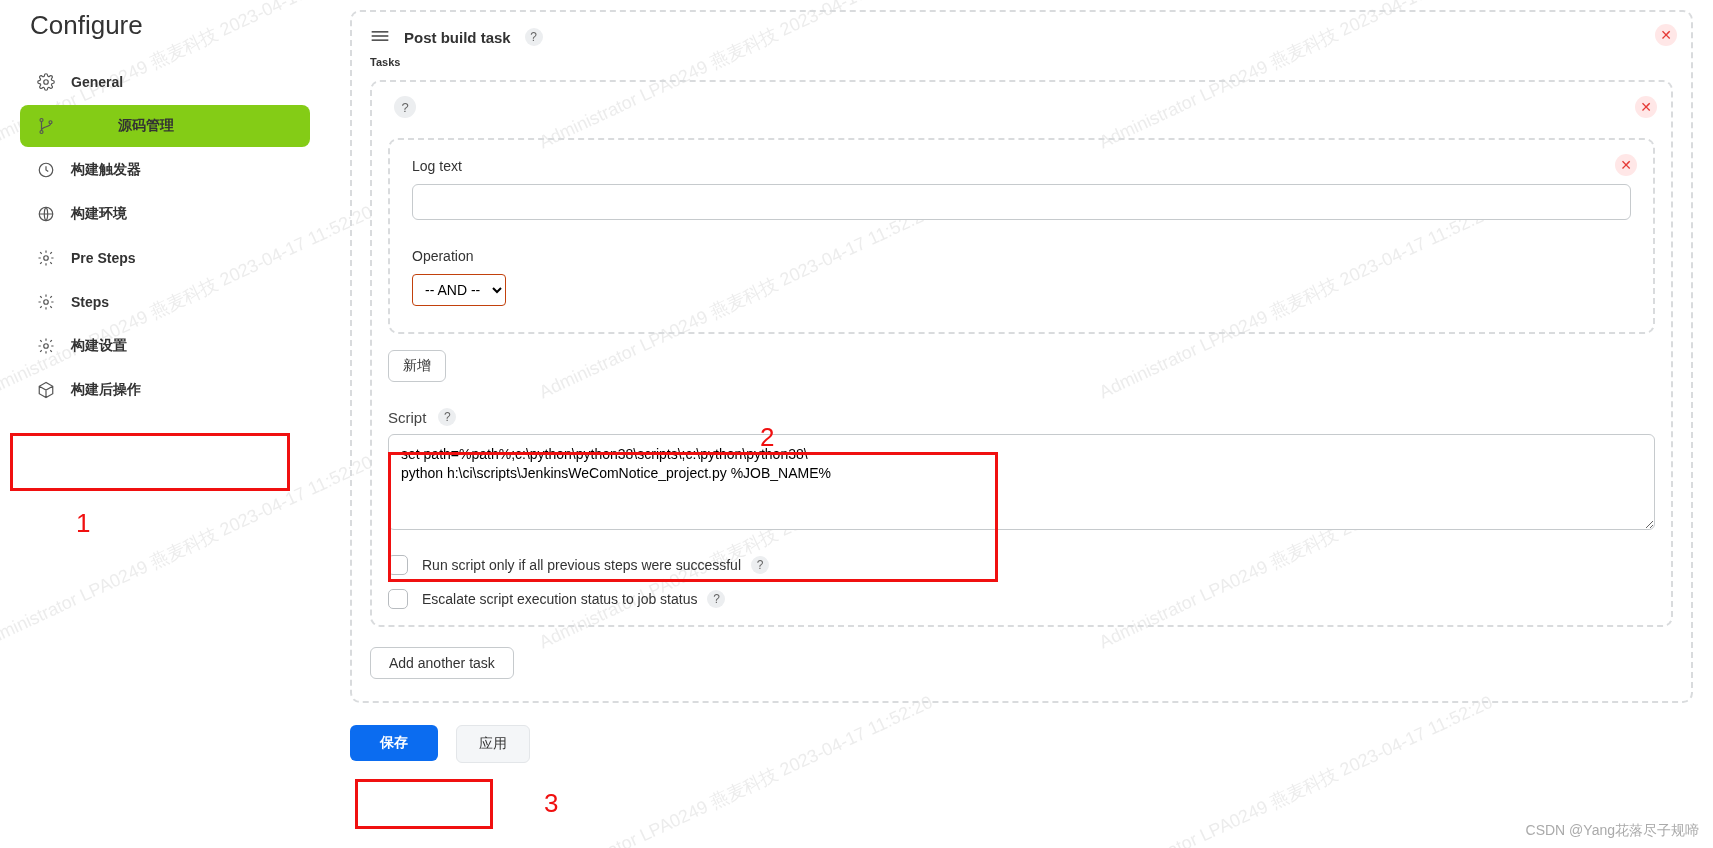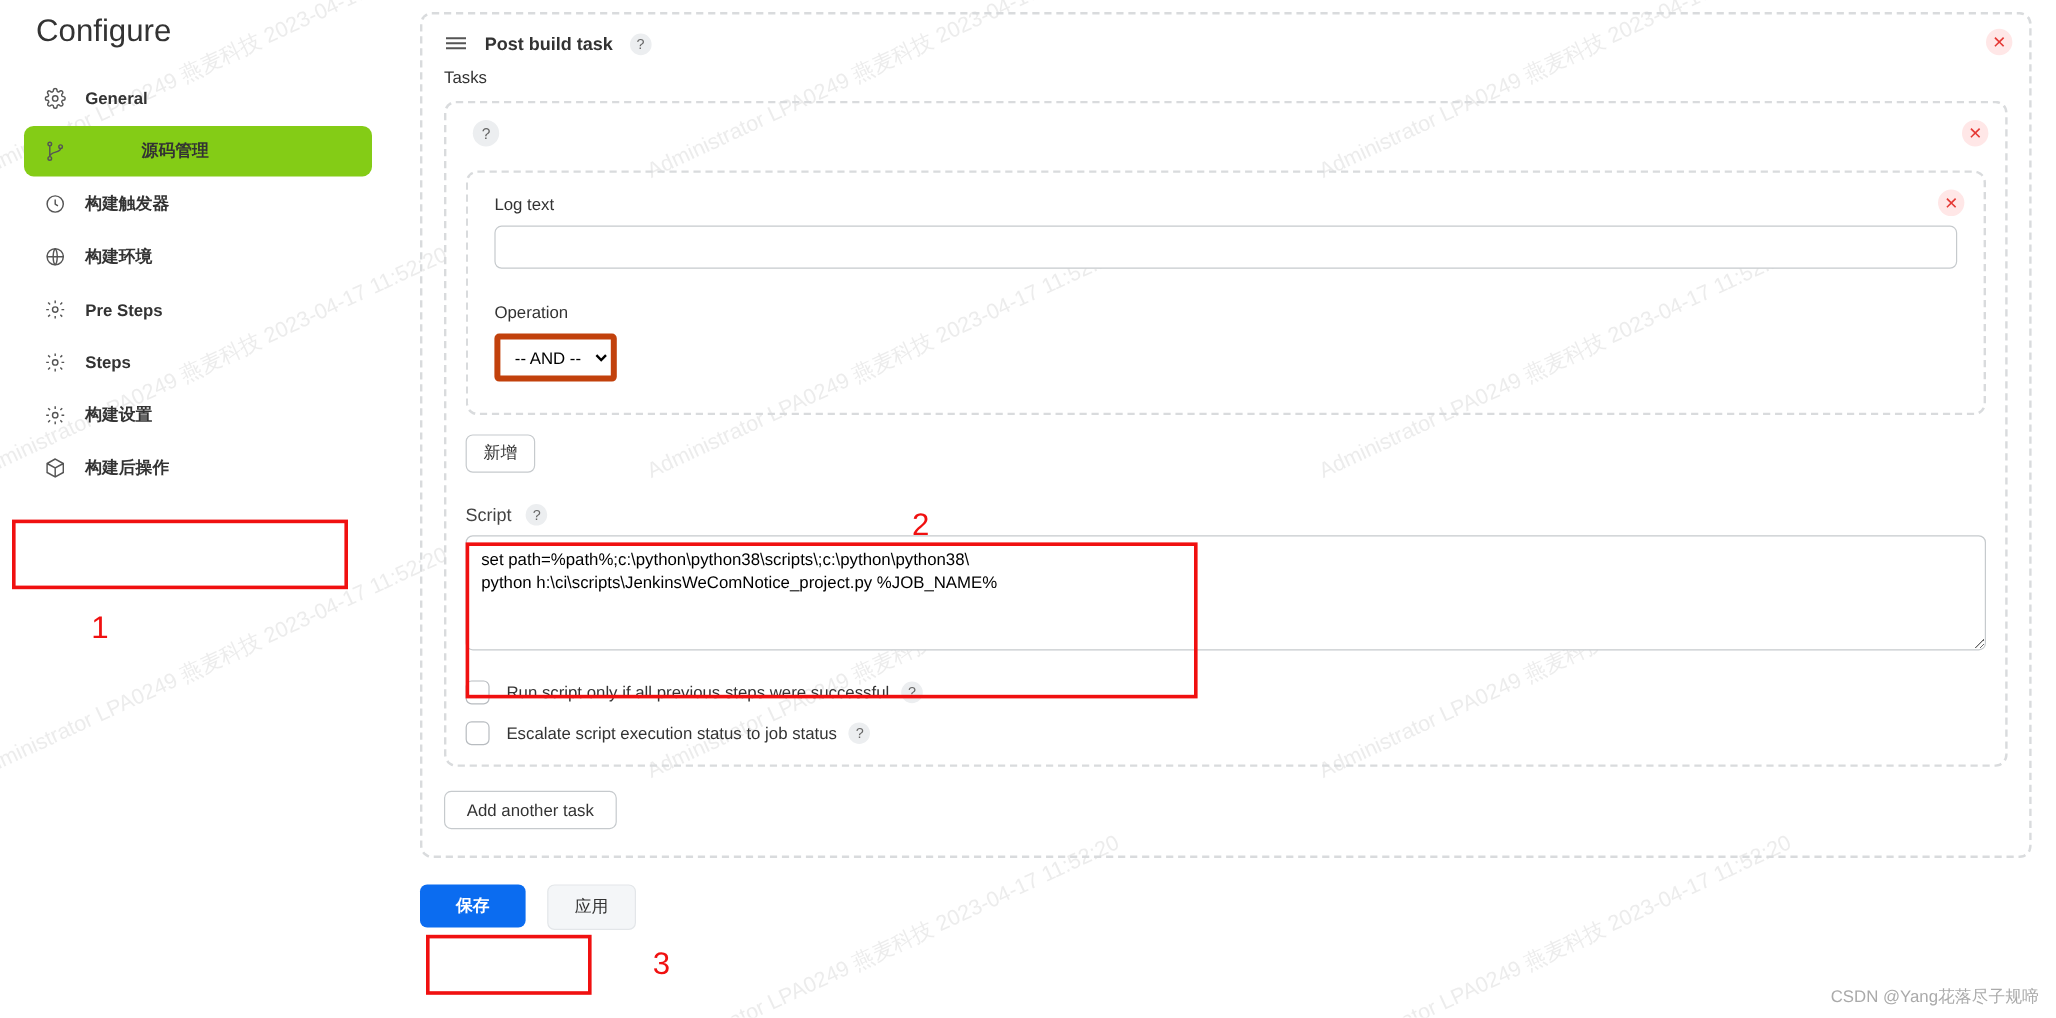--- a/index.html
+++ b/index.html
@@ -23,33 +23,33 @@
 .section-header { display: flex; align-items: center; margin-bottom: 10px; }
 .drag-icon { margin-right: 14px; cursor: grab; }
 .drag-icon svg { width: 20px; height: 14px; }
 .section-title { font-weight: 700; font-size: 15px; margin-right: 8px; }
 .help-icon { width: 18px; height: 18px; border-radius: 50%; background: #eceef0; color: #666; font-size: 12px; display: inline-flex; align-items: center; justify-content: center; cursor: pointer; margin-left: 6px; }
 .help-icon-lg { width: 22px; height: 22px; font-size: 13px; }
 
 .close-chip { position: absolute; right: 14px; width: 22px; height: 22px; border-radius: 50%; background: #ffe7e7; color: #e53935; display: flex; align-items: center; justify-content: center; font-size: 14px; cursor: pointer; }
 .close-chip.top-outer { top: 12px; right: 14px; }
 
-.tasks-label { font-size: 14px; margin: 6px 0 12px 0; }
+.tasks-label { font-size: 11px; margin: 6px 0 12px 0; font-weight: bold; }
 
 .task-card { border: 2px dashed #d9dbdd; border-radius: 10px; padding: 16px; position: relative; }
 .task-card .help-top { position: absolute; top: 14px; left: 16px; }
 .task-card .close-top { top: 14px; }
 
 .inner-box { border: 2px dashed #d9dbdd; border-radius: 10px; padding: 18px 22px 26px 22px; margin-top: 40px; position: relative; }
 .inner-box .close-inner { top: 14px; right: 16px; }
 
 .field-label { font-size: 14px; color: #333; margin-bottom: 10px; }
 .text-input { width: 100%; padding: 9px 12px; border: 1px solid #c6cacd; border-radius: 6px; font-size: 14px; }
 .operation-block { margin-top: 28px; }
-.select { padding: 6px 8px; border: 5px solid #c2410c; border-radius: 4px; font-size: 14px; background: #fff; }
+.select { padding: 6px 8px; border: 1px solid #c2410c; border-radius: 4px; font-size: 14px; background: #fff; }
 
 .btn-outline { display: inline-block; padding: 7px 18px; border: 1px solid #c6cacd; border-radius: 6px; background: #fff; cursor: pointer; font-size: 14px; color: #333; }
 .btn-outline-sm { padding: 6px 14px; }
 .btn-row-mt { margin-top: 16px; }
 
 .script-section { margin-top: 26px; }
 .script-label-row { display: flex; align-items: center; margin-bottom: 8px; }
 .script-label { font-size: 15px; color: #444; margin-right: 6px; }
 
 .textarea { width: 100%; min-height: 96px; padding: 10px 12px; border: 1px solid #c6cacd; border-radius: 6px; font-family: Arial, sans-serif; font-size: 14px; resize: both; line-height: 1.35; }

